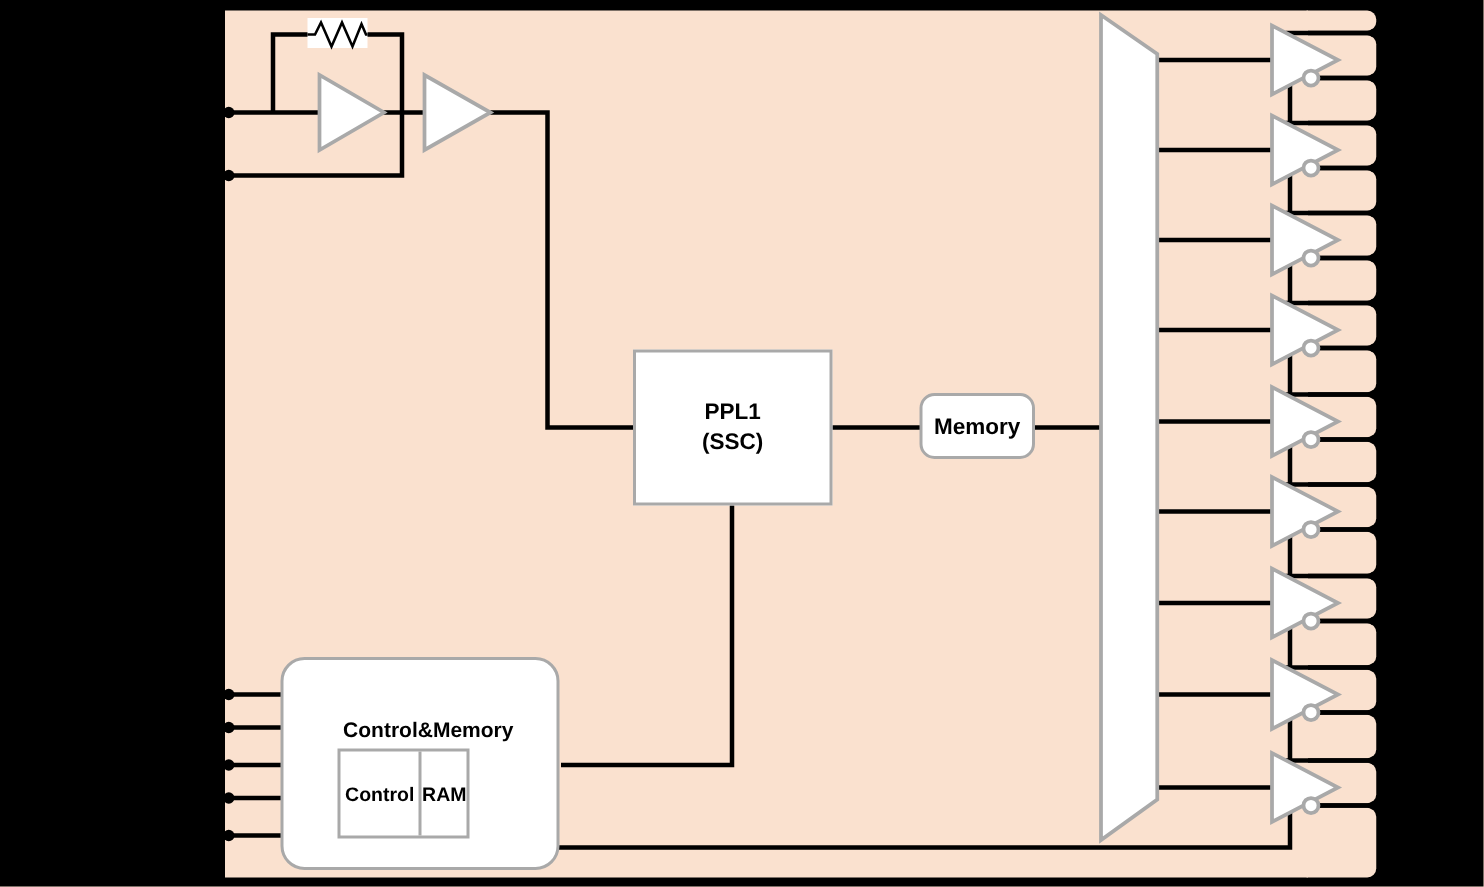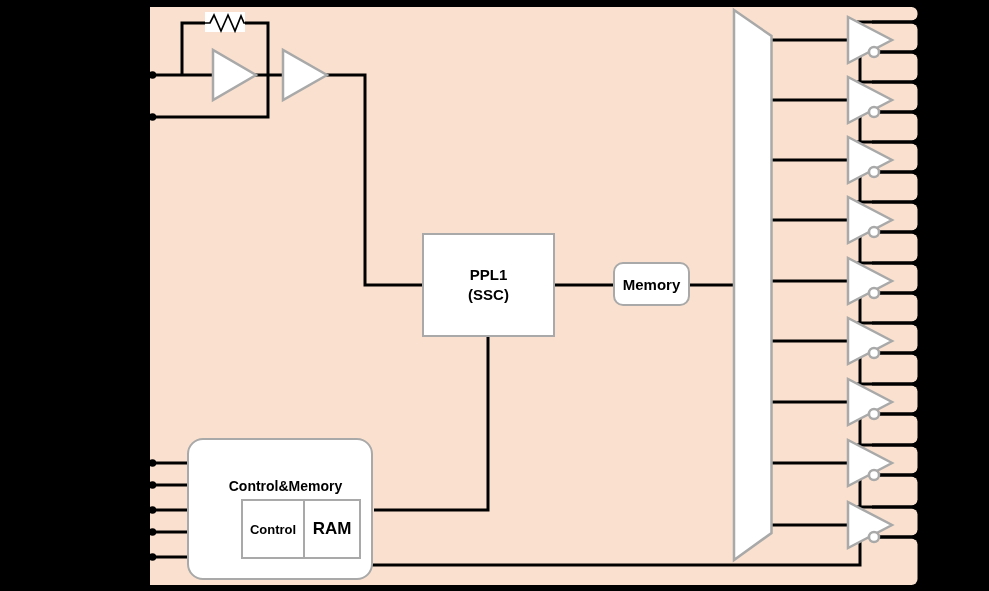--- a/index.html
+++ b/index.html
@@ -26,26 +26,26 @@
     border:2px solid var(--outline,#a9a9a9);
     color:var(--text,#000);
     display:flex;align-items:center;justify-content:center;
     font-weight:bold;
   }
   .pll{left:422px;top:233px;width:133px;height:104px;flex-direction:column;font-size:15px;line-height:20px;}
   .divbox{left:613px;top:262px;width:77px;height:44px;border-radius:10px;font-size:15px;}
   .ctrl{left:187px;top:438px;width:186px;height:142px;border-radius:16px;display:block;}
   .ctrl-title{position:absolute;top:38px;left:0;right:0;text-align:center;font-size:14px;font-weight:bold;margin-left:11px;}
   .ctrl-inner{
-    position:absolute;left:52px;top:59px;width:120px;height:60px;box-sizing:border-box;
+    position:absolute;left:36px;top:59px;width:88px;height:60px;box-sizing:border-box;
     border:2px solid var(--outline,#a9a9a9);display:flex;
   }
   .ctrl-cell{width:62px;box-sizing:border-box;border-right:2px solid var(--outline,#a9a9a9);
     display:flex;align-items:center;justify-content:center;font-size:13px;font-weight:bold;}
-  .ram-cell{flex:1;display:flex;align-items:center;justify-content:center;font-size:17px;font-weight:bold;}
+  .ram-cell{flex:1;display:flex;align-items:center;justify-content:center;font-size:13px;font-weight:bold;}
 </style>
 </head>
 <body>
 
 <div class="stage">
 
   <div class="chip"></div>
 
   <svg class="overlay" width="989" height="591" viewBox="0 0 989 591" xmlns="http://www.w3.org/2000/svg">
 

